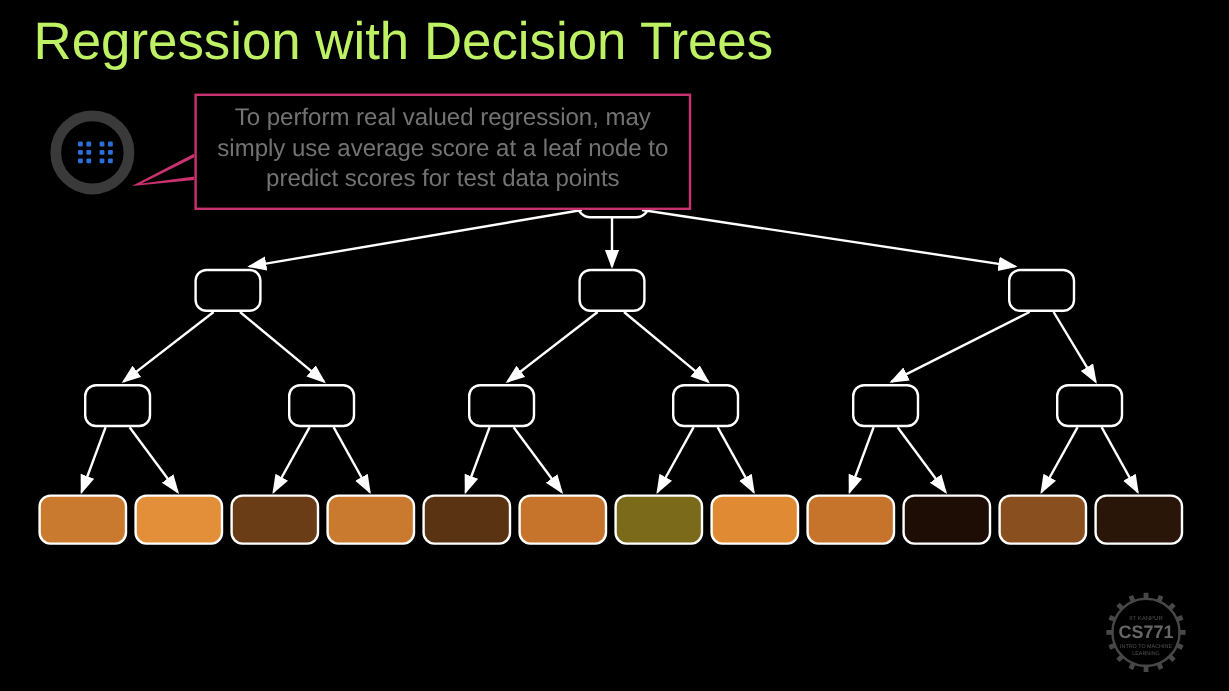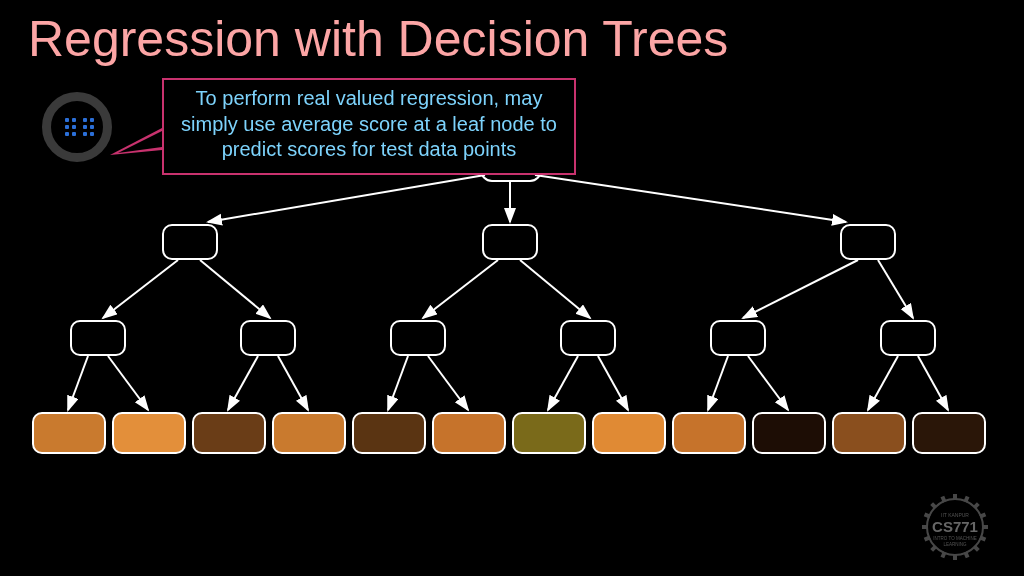--- a/index.html
+++ b/index.html
@@ -9,32 +9,32 @@
     height: 576px;
     background: #000;
     font-family: "Segoe UI Light", "Segoe UI", Arial, sans-serif;
     overflow: hidden;
     position: relative;
   }
   .title {
     position: absolute;
     left: 28px;
     top: 10px;
-    color: #fca5a5;
-    font-size: 50px;
+    color: #bef264;
+    font-size: 44px;
     font-weight: 300;
   }
   .callout {
     position: absolute;
     left: 162px;
     top: 78px;
     width: 390px;
     border: 2.5px solid #c8326e;
     background: #000;
-    color: #7dd3fc;
+    color: #737373;
     font-size: 20px;
     font-weight: 300;
     text-align: center;
     padding: 6px 10px 10px 10px;
     line-height: 1.28;
     z-index: 5;
   }
   .face {
     position: absolute;
     left: 42px;

